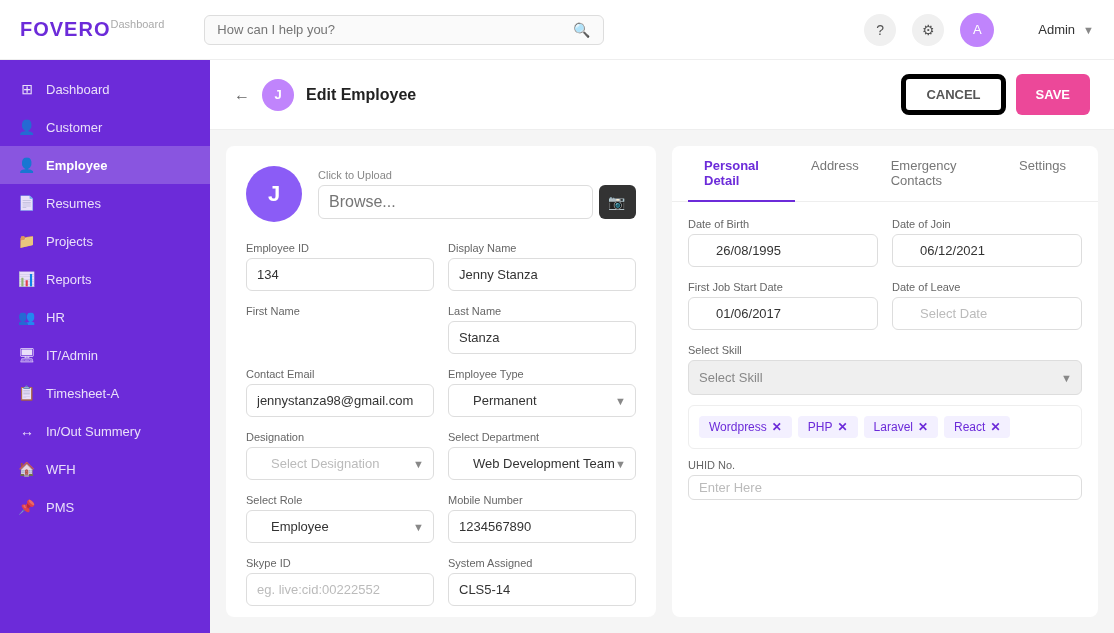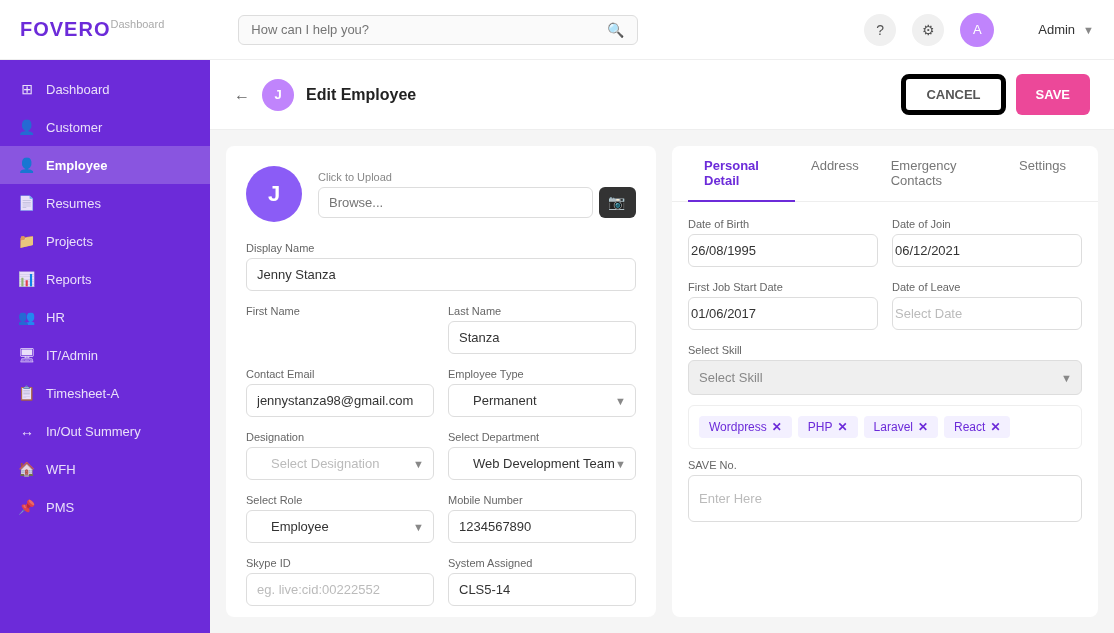--- a/index.html
+++ b/index.html
@@ -15,21 +15,21 @@
       border-bottom: 1px solid #eee;
       flex-shrink: 0;
     }
     .logo-area { display: flex; flex-direction: row; margin-right: 40px; }
     .logo-title { color: #6c2bd9; font-weight: 800; font-size: 20px; letter-spacing: 1px; }
     .logo-sub { color: #aaa; font-size: 11px; }
     .search-bar {
       flex: 1; max-width: 400px;
       display: flex; align-items: center;
       border: 1px solid #ddd; border-radius: 6px;
-      padding: 6px 12px; background: #fafafa; margin-left: 34px;
+      padding: 6px 12px; background: #fafafa;
     }
     .search-bar input {
       border: none; background: transparent; outline: none; width: 100%; font-size: 13px; color: #555;
     }
     .search-icon-wrap { color: #aaa; font-size: 14px; }
     .nav-right { margin-left: auto; display: flex; align-items: center; gap: 16px; }
     .nav-icon { width: 32px; height: 32px; border-radius: 50%; background: #f0f0f0; display: flex; align-items: center; justify-content: center; cursor: pointer; color: #555; font-size: 14px; }
     .avatar-wrap { display: flex; align-items: center; gap: 8px; cursor: pointer; }
     .avatar-img { width: 34px; height: 34px; border-radius: 50%; background: #c084fc; display: flex; align-items: center; justify-content: center; color: white; font-size: 13px; }
     .admin-name { font-size: 13px; color: #333; margin-left: 36px; }
@@ -78,21 +78,21 @@
     
     .form-page { display: flex; flex: 1; overflow: hidden; background: #f5f5f5; gap: 16px; padding: 16px; }
 
     
     .left-form { background: #fff; border-radius: 8px; flex: 0 0 430px; overflow-y: auto; padding: 20px; }
     .upload-row { display: flex; align-items: center; gap: 16px; margin-bottom: 20px; }
     .upload-avatar { width: 56px; height: 56px; border-radius: 50%; background: #8b5cf6; display: flex; align-items: center; justify-content: center; color: white; font-size: 22px; font-weight: bold; }
     .upload-right { flex: 1; }
     .upload-label { font-size: 11px; color: #888; margin-bottom: 4px; }
     .upload-input-row { display: flex; gap: 6px; }
-    .upload-text-input { flex: 1; border: 1px solid #ddd; border-radius: 6px; padding: 7px 10px; font-size: 13px; color: #888; }
+    .upload-text-input { flex: 1; border: 1px solid #ddd; border-radius: 6px; padding: 7px 10px; font-size: 16px; color: #888; }
     .upload-icon-btn { background: #333; color: white; border: none; border-radius: 6px; padding: 0 10px; cursor: pointer; font-size: 14px; }
 
     .form-row { display: flex; gap: 14px; margin-bottom: 14px; }
     .form-group { flex: 1; display: flex; flex-direction: column; gap: 4px; }
     .form-label { font-size: 11px; color: #666; }
     .form-input {
       border: 1px solid #ddd; border-radius: 6px; padding: 8px 10px;
       font-size: 13px; color: #333; outline: none; width: 100%;
     }
     .form-input::placeholder { color: #bbb; }
@@ -111,36 +111,36 @@
       border-bottom: 2px solid transparent; margin-bottom: -1px;
     }
     .tab-item.active { color: #6c2bd9; border-bottom-color: #6c2bd9; font-weight: 700; }
 
     .tab-content { padding: 16px; flex: 1; overflow-y: auto; }
 
     .detail-row { display: flex; gap: 14px; margin-bottom: 14px; }
     .detail-group { flex: 1; display: flex; flex-direction: column; gap: 4px; }
     .detail-label { font-size: 11px; color: #666; }
     .detail-input {
-      border: 1px solid #ddd; border-radius: 6px; padding: 8px 2px;
+      border: 1px solid #ddd; border-radius: 6px; padding: 8px 27px;
       font-size: 13px; color: #333; width: 100%;
     }
     .detail-input::placeholder { color: #bbb; }
 
     .skill-label { font-size: 11px; color: #666; margin-bottom: 4px; }
     .skill-select-wrap { position: relative; margin-bottom: 10px; }
     .skill-select { width: 100%; border: 1px solid #ddd; border-radius: 6px; padding: 9px 10px; font-size: 13px; color: #888; appearance: none; }
     .skill-arrow { position: absolute; right: 10px; top: 50%; transform: translateY(-50%); color: #888; font-size: 11px; }
 
     .tags-row { display: flex; flex-wrap: wrap; gap: 6px; margin-bottom: 10px; padding: 10px; border: 1px solid #eee; border-radius: 6px; }
     .tag-item { display: flex; align-items: center; gap: 5px; background: #f3f0ff; color: #6c2bd9; padding: 4px 10px; border-radius: 4px; font-size: 12px; }
     .tag-close { cursor: pointer; color: #6c2bd9; font-size: 12px; font-weight: bold; }
 
     .uhid-label { font-size: 11px; color: #666; margin-bottom: 4px; }
-    .uhid-input { width: 100%; border: 1px solid #ddd; border-radius: 6px; padding: 15px 10px; font-size: 13px; color: #333; }
+    .uhid-input { width: 100%; border: 1px solid #ddd; border-radius: 6px; padding: 4px 10px; font-size: 13px; color: #333; }
     .uhid-input::placeholder { color: #bbb; }
 
     
     ::-webkit-scrollbar { width: 4px; }
     ::-webkit-scrollbar-track { background: #f1f1f1; }
     ::-webkit-scrollbar-thumb { background: #ccc; border-radius: 2px; }
   </style>
 </head>
 <body>
 
@@ -241,20 +241,24 @@
             <div class="upload-label">Click to Upload</div>
             <div class="upload-input-row">
               <input class="upload-text-input" type="text" placeholder="Browse..." style="">
               <button class="upload-icon-btn">📷</button>
             </div>
           </div>
         </div>
 
         <div class="form-row">
           <div class="form-group">
+            <label class="form-label">Employee ID</label>
+            <input class="form-input" type="text" value="134" style="">
+          </div>
+          <div class="form-group">
             <label class="form-label">Display Name</label>
             <input class="form-input" type="text" value="Jenny Stanza" style="">
           </div>
         </div>
 
         <div class="form-row">
           <div class="form-group">
             <label class="form-label">First Name</label>
           </div>
           <div class="form-group">
@@ -376,21 +380,21 @@
               <span>Laravel</span>
               <span class="tag-close">✕</span>
             </div>
             <div class="tag-item">
               <span>React</span>
               <span class="tag-close">✕</span>
             </div>
           </div>
 
           <div style="margin-top:10px;">
-            <div class="uhid-label">SAVE No.</div>
+            <div class="uhid-label">UHID No.</div>
             <input class="uhid-input" type="text" placeholder="Enter Here" style="">
           </div>
 
         </div>
       </div>
 
     </div>
   </div>
 
 </div>

